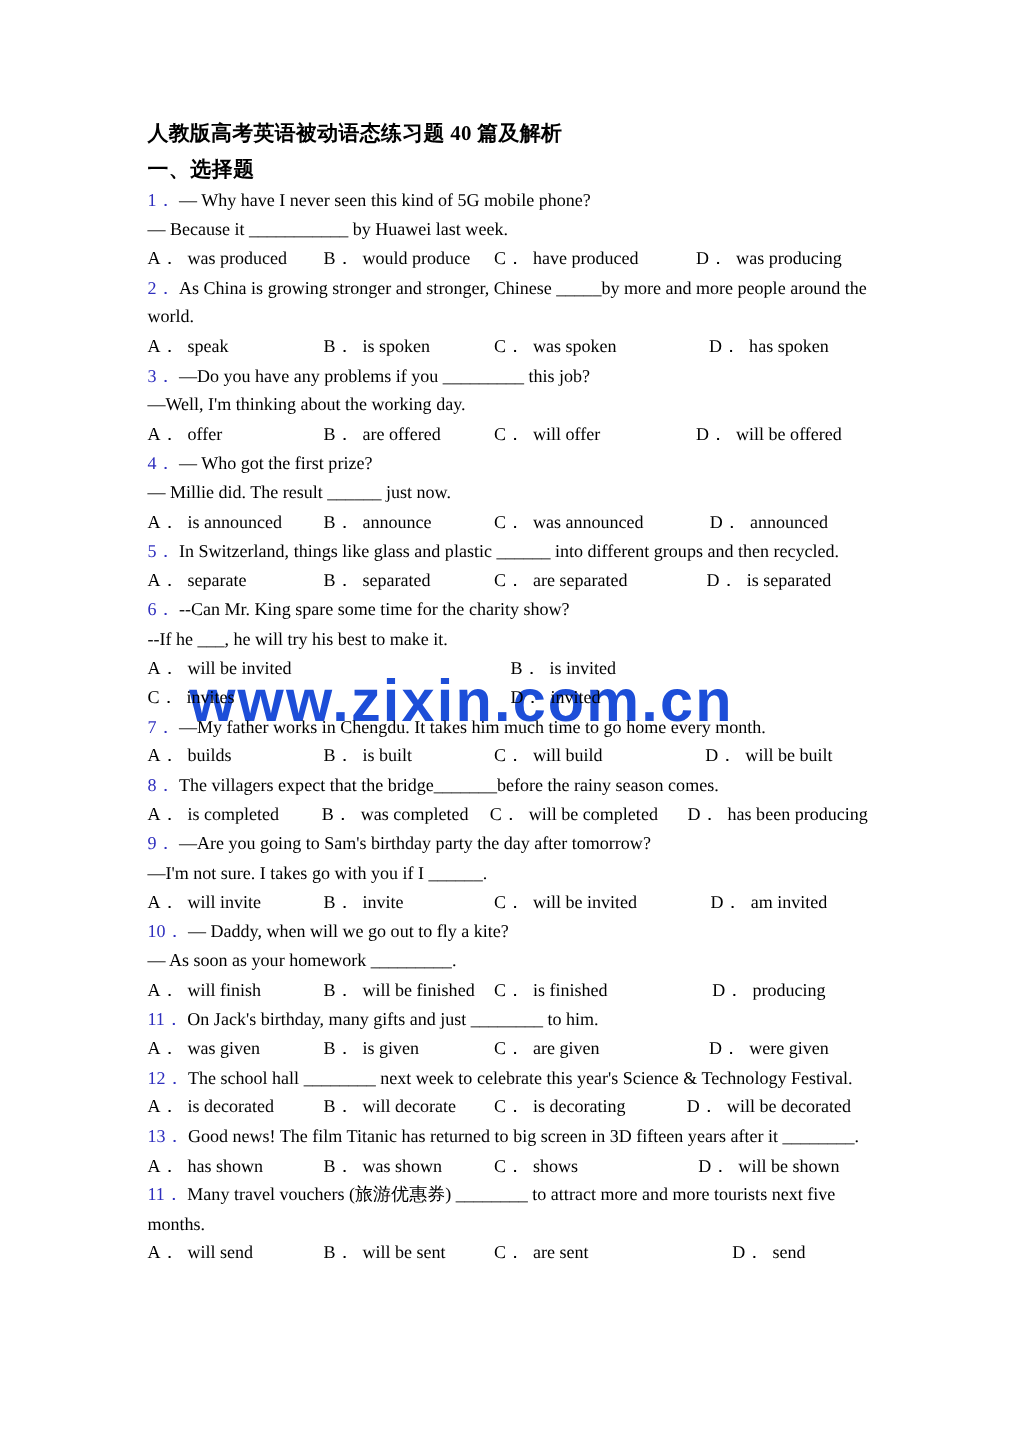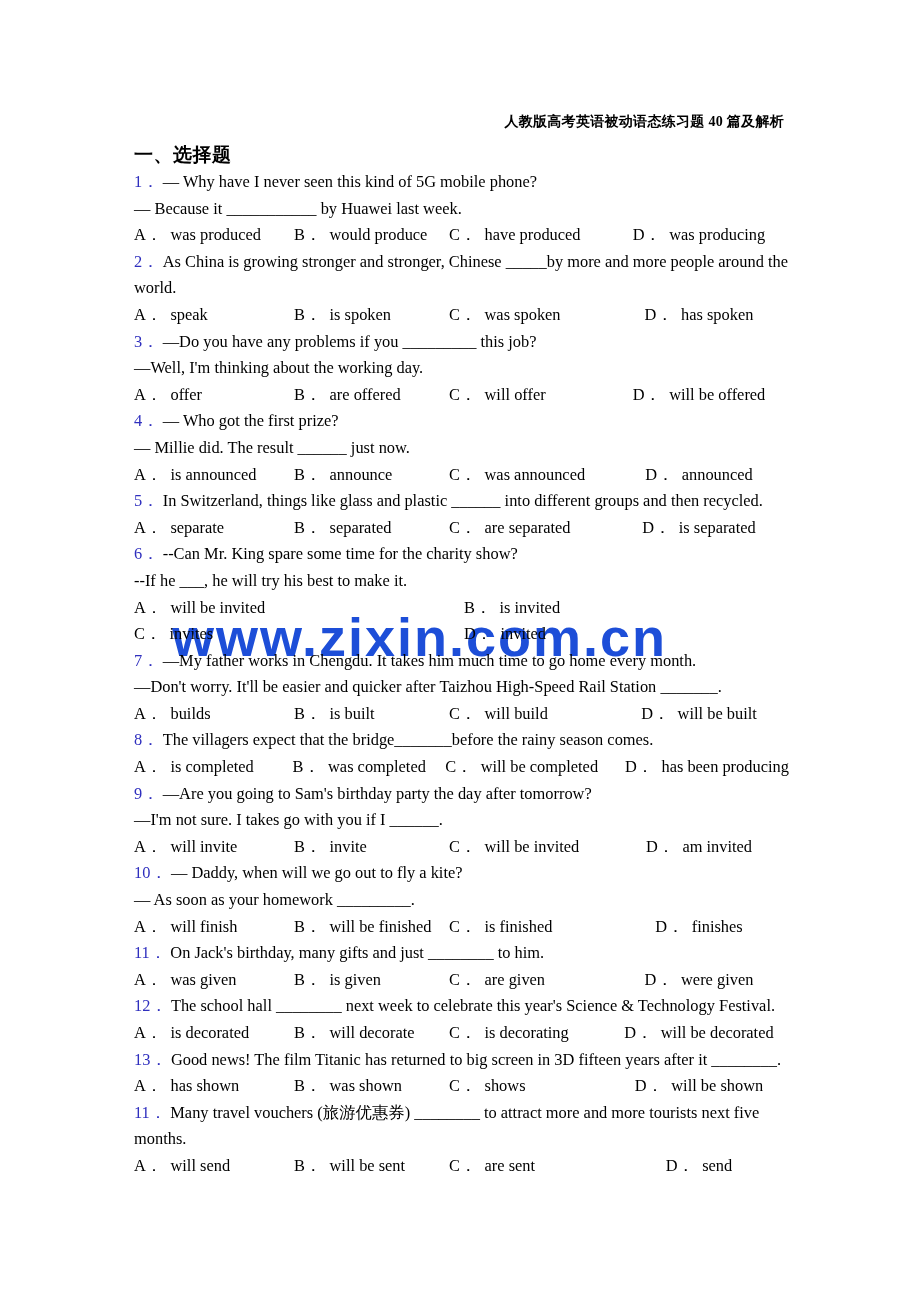--- a/index.html
+++ b/index.html
@@ -37,22 +37,22 @@
     white-space: nowrap;
     line-height: 62px;
     z-index: 0;
     pointer-events: none;
     user-select: none;
   }
   .content { position: relative; z-index: 2; }
 
   
   .doc-title {
-    text-align: right;
-    font-size: 14px;
+    text-align: left;
+    font-size: 19px;
     font-weight: 700;
     line-height: 28px;
     margin: 0 0 5px 0;
     letter-spacing: 0.3px;
     padding-right: 16px;
   }
   .section-heading {
     font-size: 19px;
     font-weight: 700;
     line-height: 27px;
@@ -168,21 +168,20 @@
             <div class="opt"><span class="opt-letter">A</span>&nbsp;&nbsp;<span class="opt-text">will be invited</span></div>
             <div class="opt"><span class="opt-letter">B</span>&nbsp;&nbsp;<span class="opt-text">is invited</span></div>
           </div>
           <div class="opts cols2">
             <div class="opt"><span class="opt-letter">C</span>&nbsp;&nbsp;<span class="opt-text">invites</span></div>
             <div class="opt"><span class="opt-letter">D</span>&nbsp;&nbsp;<span class="opt-text">invited</span></div>
           </div>
         </div>
         <div class="q-block">
           <p class="q-line"><span class="q-num">7</span>&nbsp;<span>—My father works in Chengdu. It takes him much time to go home every month.</span></p>
-          <p class="q-line"><span>—Don't worry. It'll be easier and quicker after Taizhou High-Speed Rail Station _______.</span></p>
           <div class="opts cols4">
             <div class="opt"><span class="opt-letter">A</span>&nbsp;&nbsp;<span class="opt-text">builds</span></div>
             <div class="opt"><span class="opt-letter">B</span>&nbsp;&nbsp;<span class="opt-text">is built</span></div>
             <div class="opt"><span class="opt-letter">C</span>&nbsp;&nbsp;<span class="opt-text">will build</span></div>
             <div class="opt"><span class="opt-letter">D</span>&nbsp;&nbsp;<span class="opt-text">will be built</span></div>
           </div>
         </div>
         <div class="q-block">
           <p class="q-line"><span class="q-num">8</span>&nbsp;<span>The villagers expect that the bridge_______before the rainy season comes.</span></p>
           <div class="opts tight">
@@ -202,21 +201,21 @@
             <div class="opt"><span class="opt-letter">D</span>&nbsp;&nbsp;<span class="opt-text">am invited</span></div>
           </div>
         </div>
         <div class="q-block">
           <p class="q-line"><span class="q-num">10</span>&nbsp;<span>— Daddy, when will we go out to fly a kite?</span></p>
           <p class="q-line"><span>— As soon as your homework _________.</span></p>
           <div class="opts cols4">
             <div class="opt"><span class="opt-letter">A</span>&nbsp;&nbsp;<span class="opt-text">will finish</span></div>
             <div class="opt"><span class="opt-letter">B</span>&nbsp;&nbsp;<span class="opt-text">will be finished</span></div>
             <div class="opt"><span class="opt-letter">C</span>&nbsp;&nbsp;<span class="opt-text">is finished</span></div>
-            <div class="opt"><span class="opt-letter">D</span>&nbsp;&nbsp;<span class="opt-text">finishes</span></div>
+            <div class="opt"><span class="opt-letter">D</span>&nbsp;&nbsp;<span class="opt-text">producing</span></div>
           </div>
         </div>
         <div class="q-block">
           <p class="q-line"><span class="q-num">11</span>&nbsp;<span>On Jack's birthday, many gifts and just ________ to him.</span></p>
           <div class="opts cols4">
             <div class="opt"><span class="opt-letter">A</span>&nbsp;&nbsp;<span class="opt-text">was given</span></div>
             <div class="opt"><span class="opt-letter">B</span>&nbsp;&nbsp;<span class="opt-text">is given</span></div>
             <div class="opt"><span class="opt-letter">C</span>&nbsp;&nbsp;<span class="opt-text">are given</span></div>
             <div class="opt"><span class="opt-letter">D</span>&nbsp;&nbsp;<span class="opt-text">were given</span></div>
           </div>

